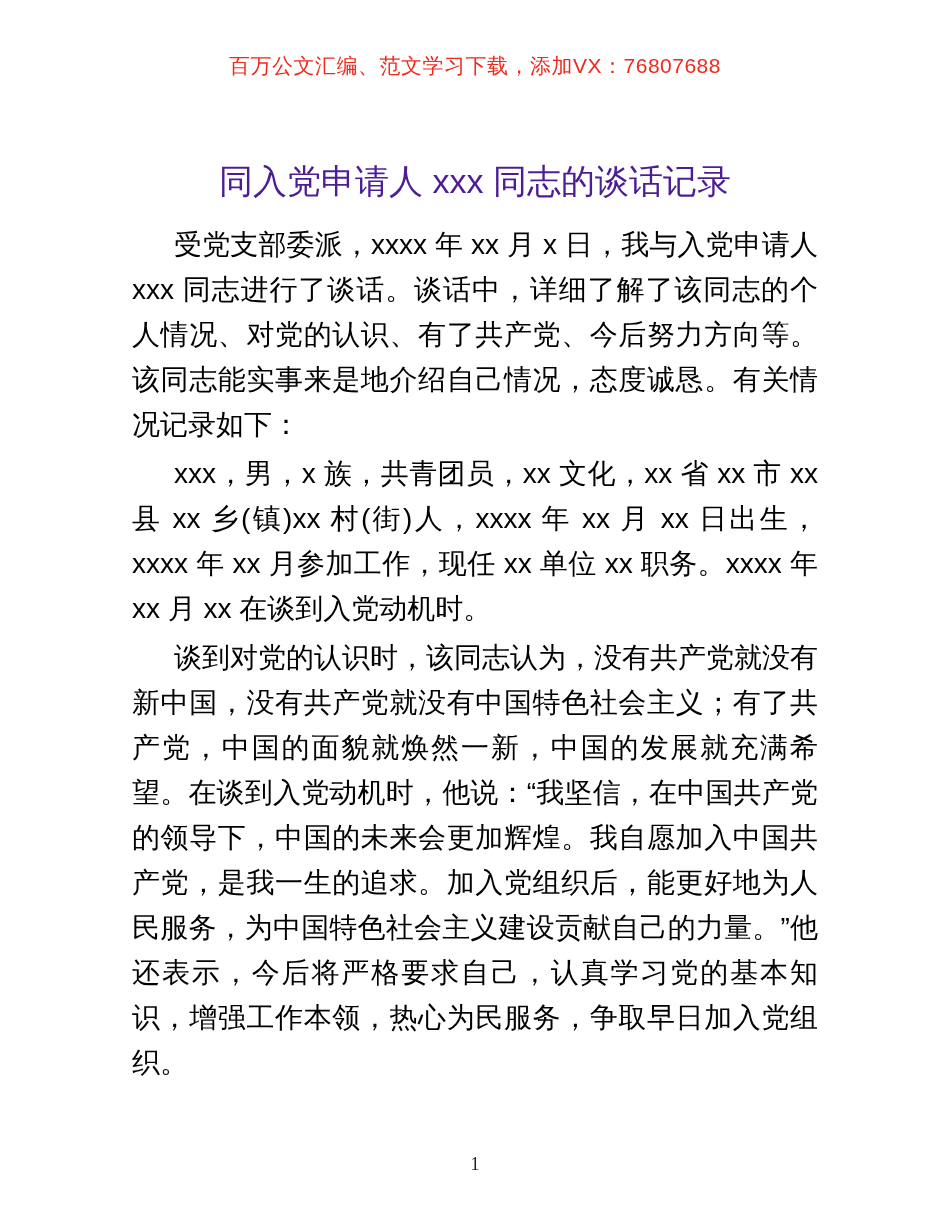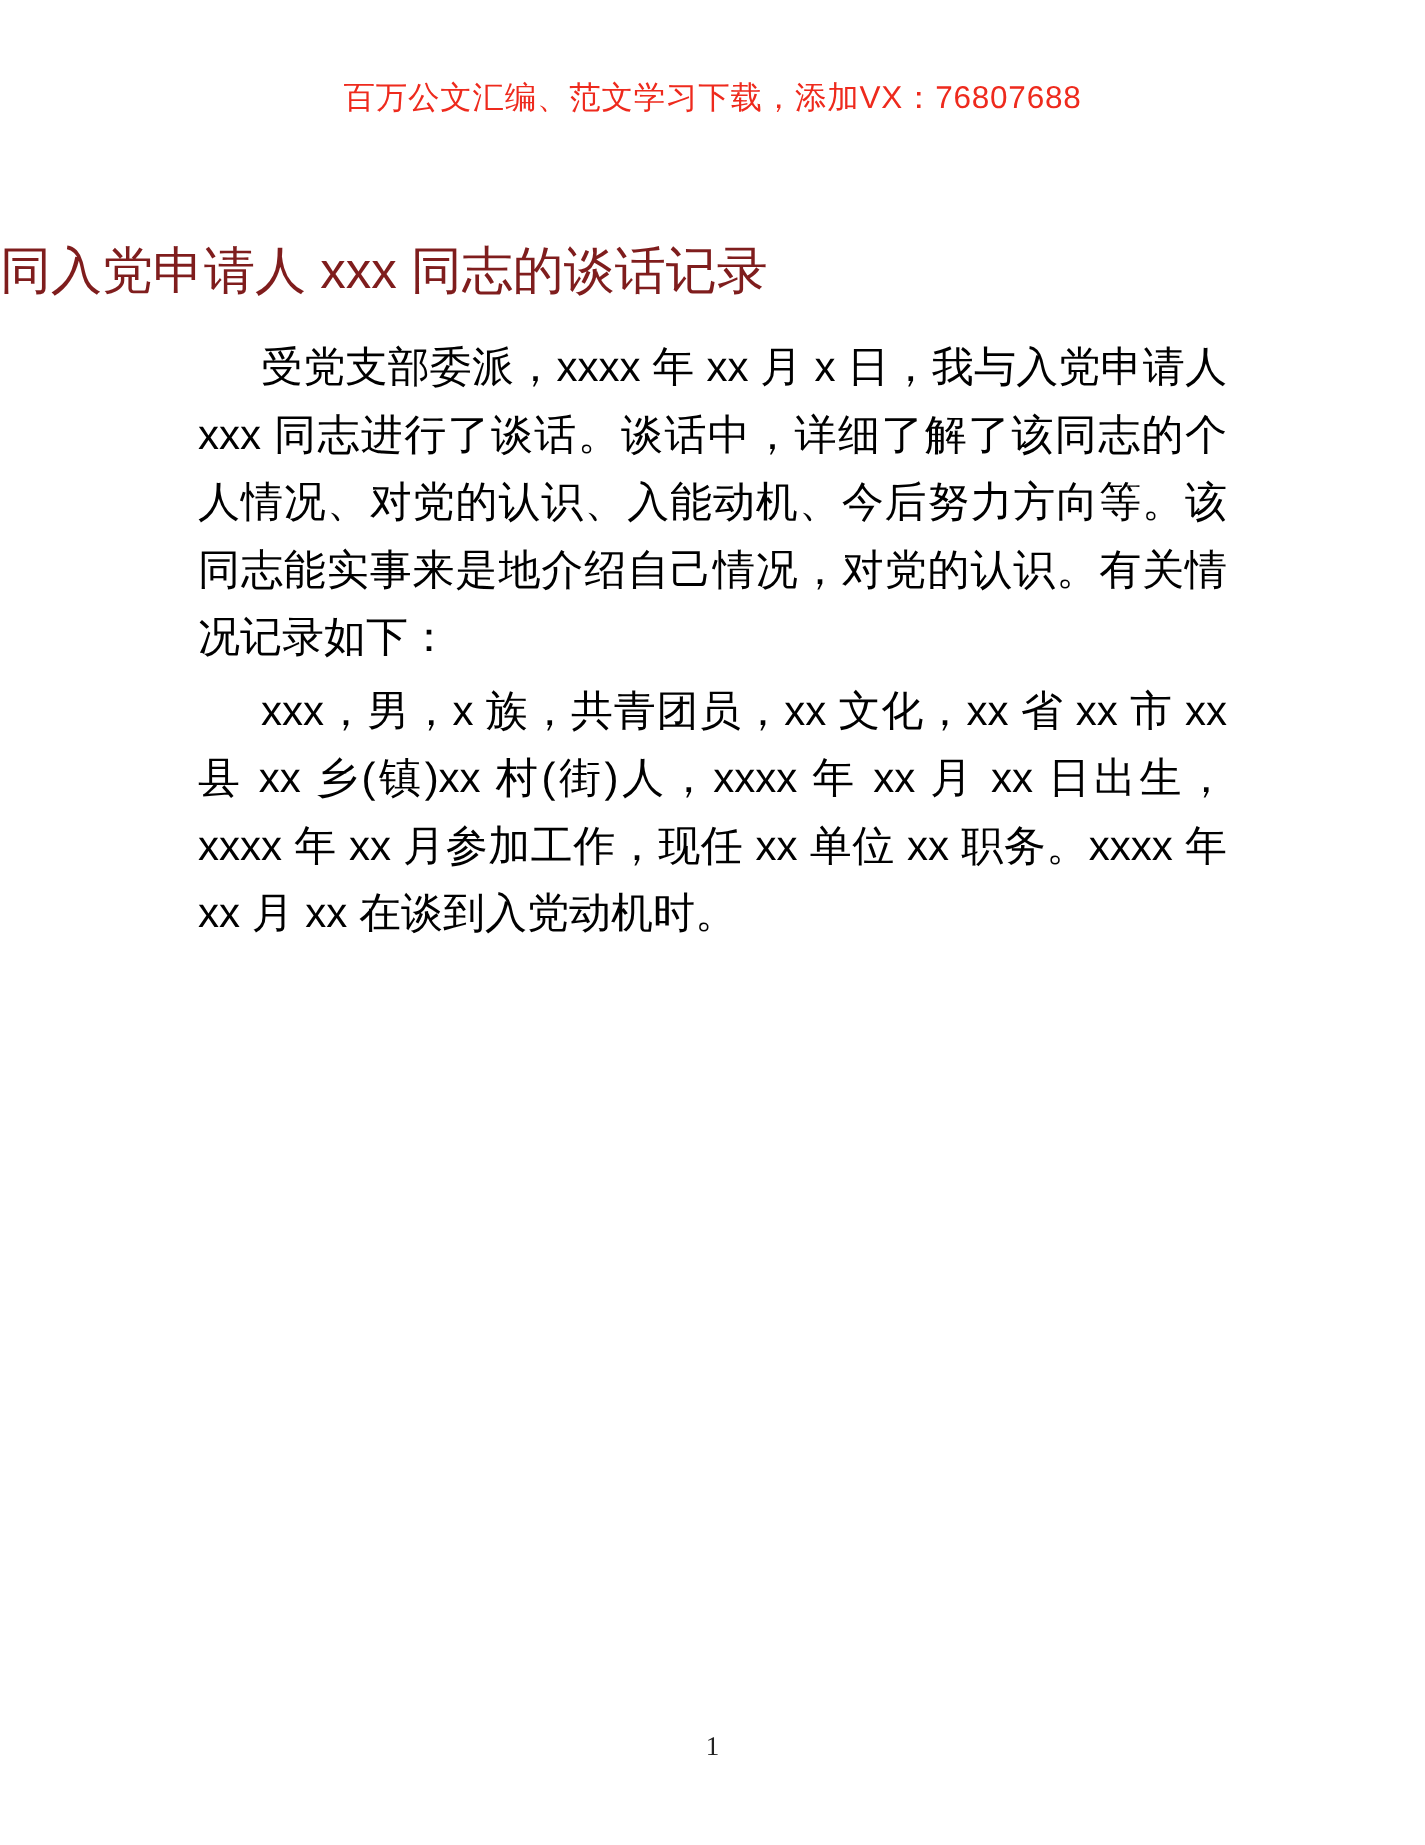--- a/index.html
+++ b/index.html
@@ -19,24 +19,25 @@
   .notice {
     padding-top: 52px;
     text-align: center;
     font-size: 21px;
     line-height: 28px;
     color: #ee2a1d;
     letter-spacing: 0.5px;
   }
   .title {
     margin-top: 76px;
+    text-align: center;
     font-size: 34px;
     line-height: 50px;
     font-weight: 500;
-    color: #7f1d1d;
+    color: #4c1d95;
   }
   .content {
     margin: 16px 132px 0 132px;
     font-size: 28px;
     line-height: 45px;
     text-align: justify;
     color: #000000;
   }
   .content p {
     text-indent: 42px;
@@ -56,19 +57,20 @@
 </head>
 <body>
 
 <div class="page">
 
   <div class="notice">百万公文汇编、范文学习下载，添加VX：76807688</div>
 
   <h1 class="title">同入党申请人 xxx 同志的谈话记录</h1>
 
   <div class="content">
-    <p>受党支部委派，xxxx 年 xx 月 x 日，我与入党申请人 xxx 同志进行了谈话。谈话中，详细了解了该同志的个人情况、对党的认识、入能动机、今后努力方向等。该同志能实事来是地介绍自己情况，对党的认识。有关情况记录如下：</p>
+    <p>受党支部委派，xxxx 年 xx 月 x 日，我与入党申请人 xxx 同志进行了谈话。谈话中，详细了解了该同志的个人情况、对党的认识、有了共产党、今后努力方向等。该同志能实事来是地介绍自己情况，态度诚恳。有关情况记录如下：</p>
     <p>xxx，男，x 族，共青团员，xx 文化，xx 省 xx 市 xx 县 xx 乡(镇)xx 村(街)人，xxxx 年 xx 月 xx 日出生，xxxx 年 xx 月参加工作，现任 xx 单位 xx 职务。xxxx 年 xx 月 xx 在谈到入党动机时。</p>
+    <p>谈到对党的认识时，该同志认为，没有共产党就没有新中国，没有共产党就没有中国特色社会主义；有了共产党，中国的面貌就焕然一新，中国的发展就充满希望。在谈到入党动机时，他说：“我坚信，在中国共产党的领导下，中国的未来会更加辉煌。我自愿加入中国共产党，是我一生的追求。加入党组织后，能更好地为人民服务，为中国特色社会主义建设贡献自己的力量。”他还表示，今后将严格要求自己，认真学习党的基本知识，增强工作本领，热心为民服务，争取早日加入党组织。</p>
   </div>
 
   <div class="page-number">1</div>
 
 </div>
 
 </body></html>

